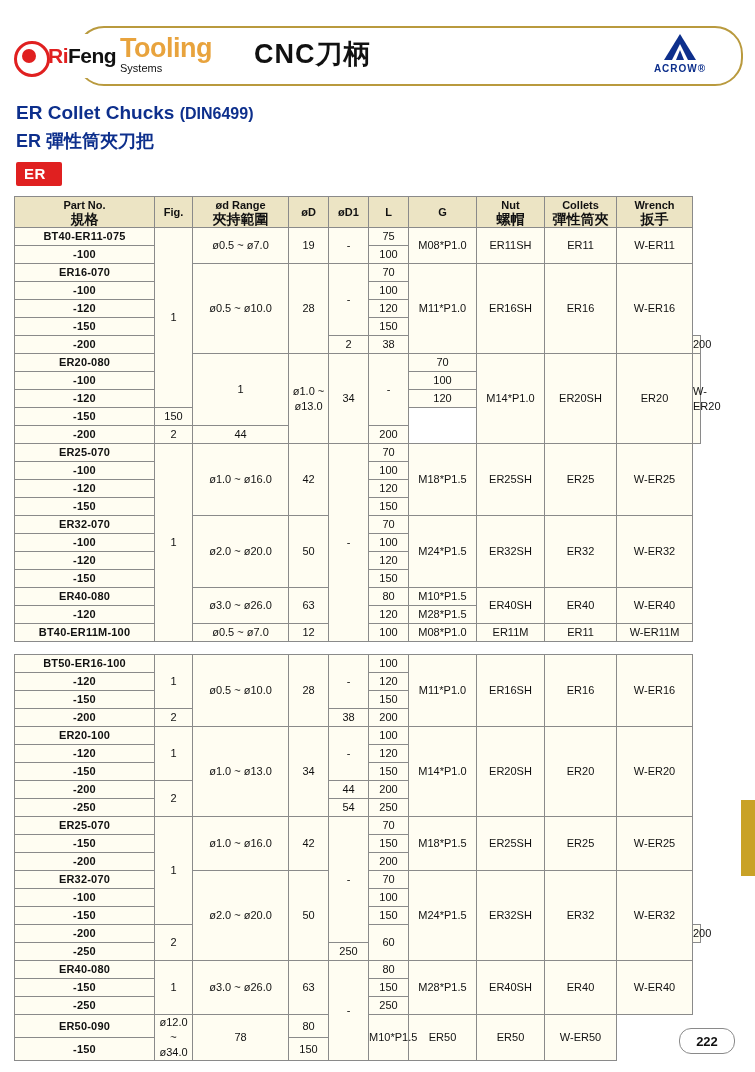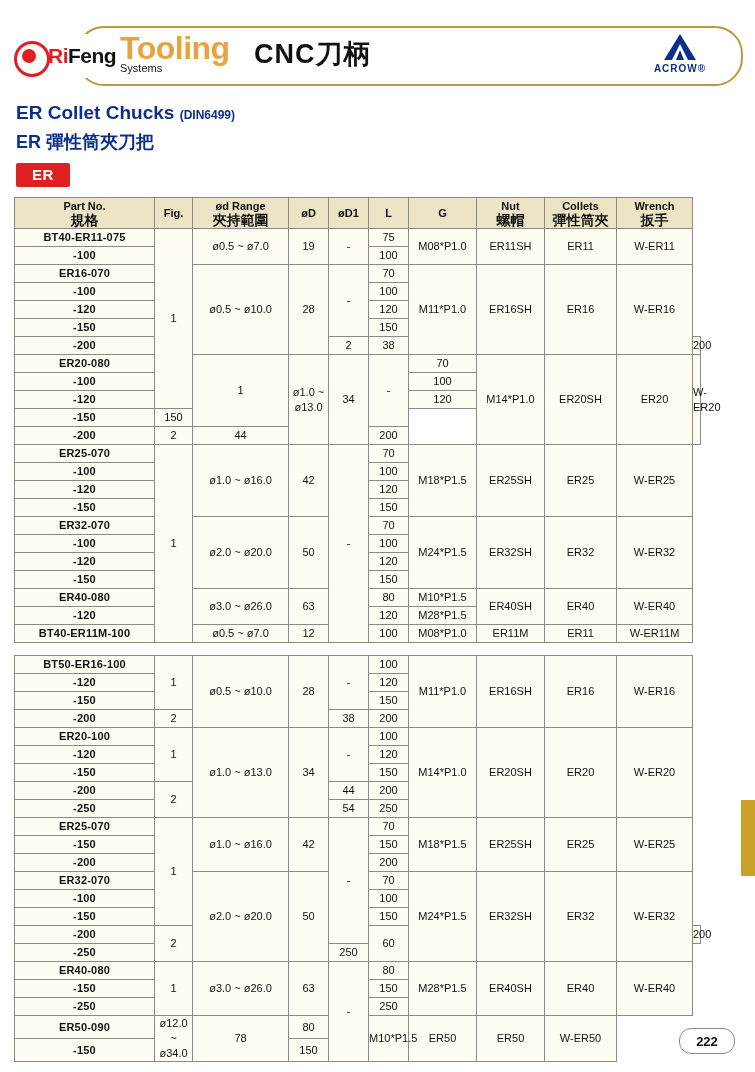--- a/index.html
+++ b/index.html
@@ -71,21 +71,21 @@
   .logo-text .red { color: #e02020; margin-top: 33px; }
   .logo-text .black { color: #111; }
 
   .tooling {
     position: absolute;
     left: 108px;
     top: 27px;
     z-index: 4;
   }
   .tooling .t1 {
-    font-size: 32px;
+    font-size: 27px;
     font-weight: bold;
     color: #e8a33d;
     letter-spacing: -0.5px;
     line-height: 26px;
   }
   .tooling .t2 {
     font-size: 11px;
     font-weight: normal;
     color: #111;
     line-height: 14px;
@@ -121,38 +121,38 @@
   .titles {
     margin: 6px 0 0 16px;
   }
   .title-en {
     font-size: 19px;
     font-weight: bold;
     color: #0d2f8c;
     line-height: 26px;
   }
   .title-en .din {
-    font-size: 12px;
+    font-size: 16px;
     font-weight: bold;
   }
   .title-cn {
     font-size: 18px;
     font-weight: bold;
     color: #0d2f8c;
     line-height: 24px;
     margin-top: 2px;
   }
   .er-badge {
     display: inline-block;
     margin: 9px 0 0 16px;
     background: #e02020;
     color: #fff;
     font-size: 15px;
     font-weight: bold;
-    padding: 3px 16px 4px 16px;
+    padding: 3px 16px 4px 8px;
     border-radius: 2px;
     letter-spacing: 0.5px;
   }
 
   
   .table-wrap {
     margin: 10px 14px 0 14px;
   }
   table.spec {
     border-collapse: collapse;

